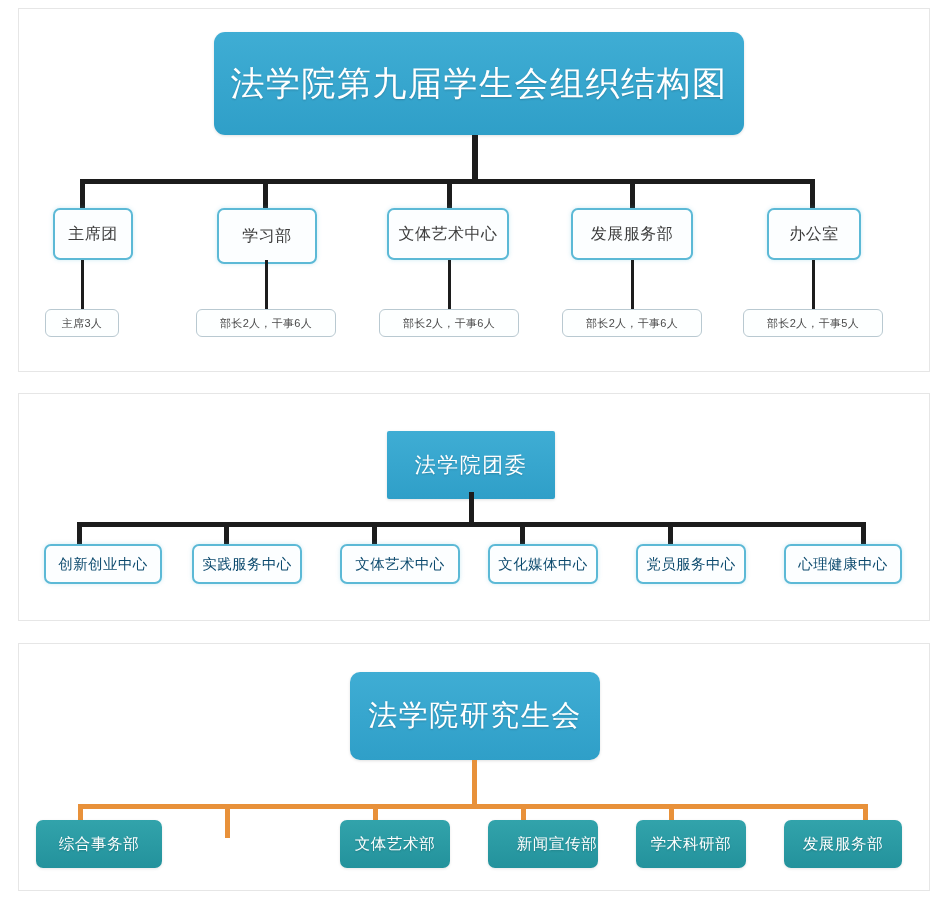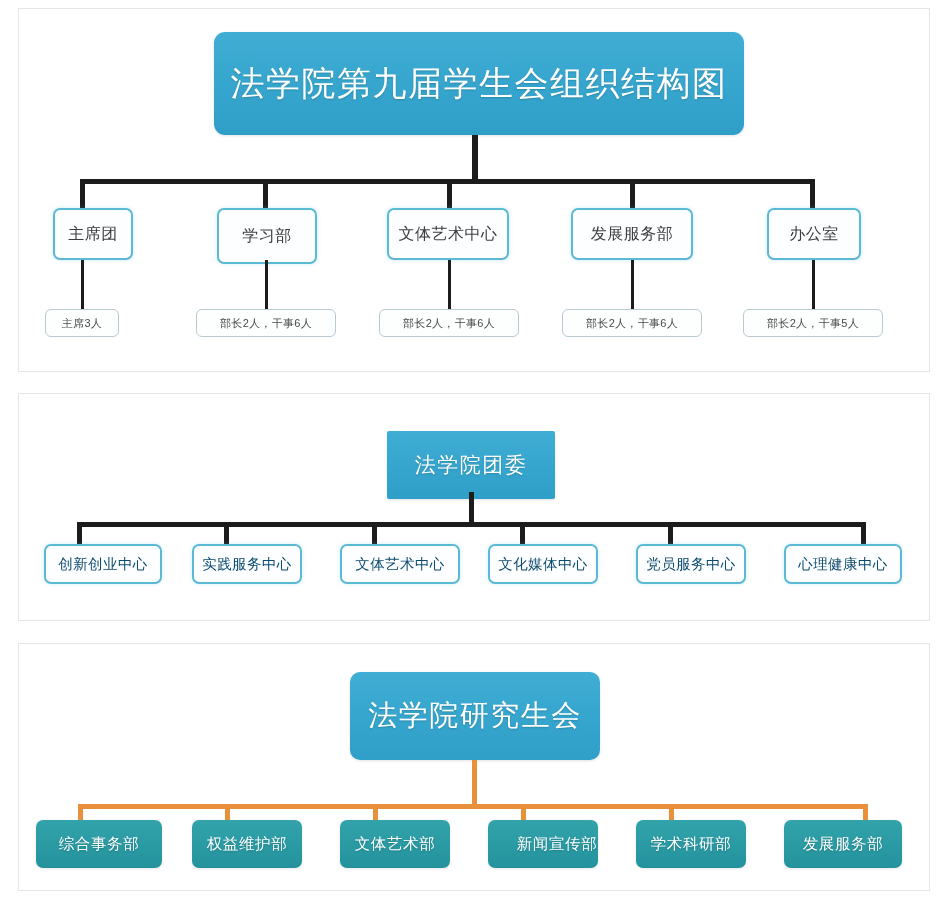--- a/index.html
+++ b/index.html
@@ -214,20 +214,19 @@
     <div class="conn orange" style="left:59px; top:160px; width:790px; height:5px;"></div>
 
     <div class="conn orange" style="left:59px; top:160px; width:5px; height:34px;"></div>
     <div class="conn orange" style="left:206px; top:160px; width:5px; height:34px;"></div>
     <div class="conn orange" style="left:354px; top:160px; width:5px; height:34px;"></div>
     <div class="conn orange" style="left:502px; top:160px; width:5px; height:34px;"></div>
     <div class="conn orange" style="left:650px; top:160px; width:5px; height:34px;"></div>
     <div class="conn orange" style="left:844px; top:160px; width:5px; height:34px;"></div>
 
     <div class="teal-box" style="left:17px; top:176px; width:126px;">综合事务部</div>
-    <div class="teal-box" style="left:173px; top:176px; width:110px;">权益维护部</div>
     <div class="teal-box" style="left:321px; top:176px; width:110px;">文体艺术部</div>
     <div class="teal-box" style="left:469px; top:176px; width:110px;padding-left:28px;">新闻宣传部</div>
     <div class="teal-box" style="left:617px; top:176px; width:110px;">学术科研部</div>
     <div class="teal-box" style="left:765px; top:176px; width:118px;">发展服务部</div>
   </div>
 
 </div>
 
 </body></html>

